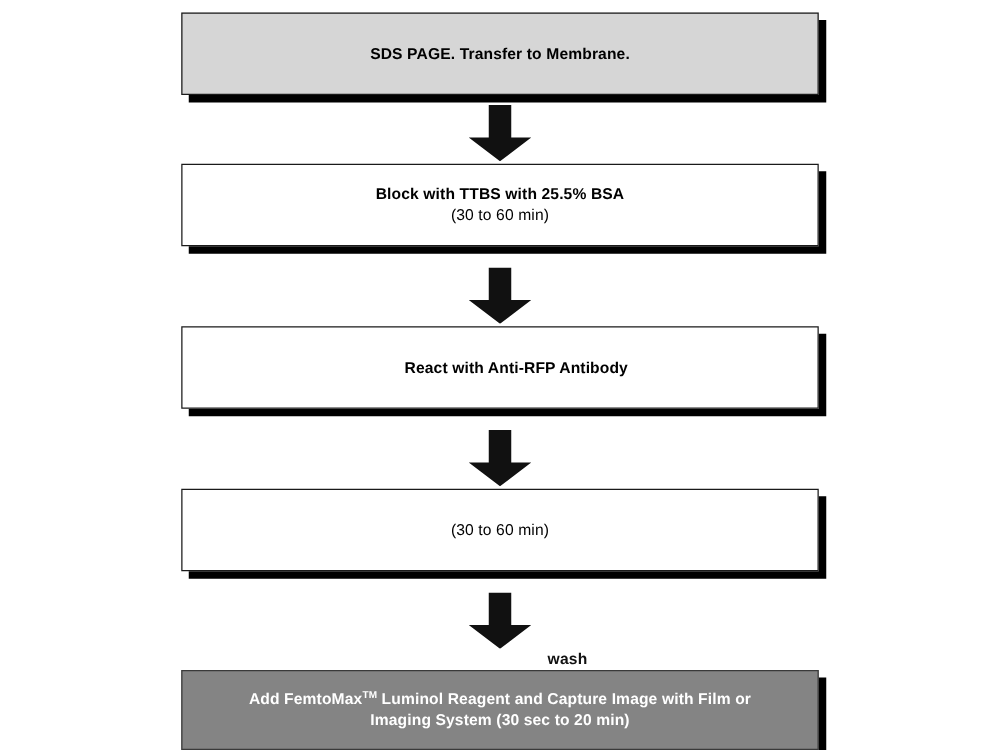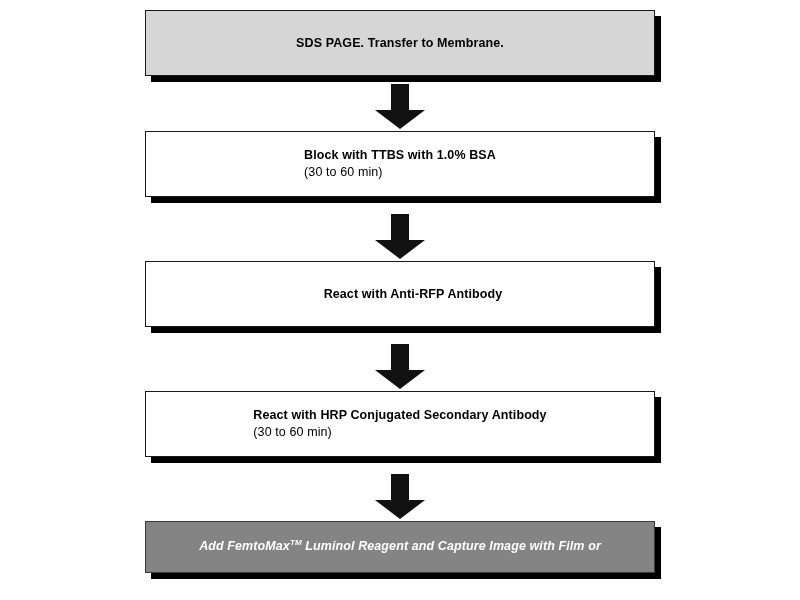--- a/index.html
+++ b/index.html
@@ -26,21 +26,21 @@
   .step-box {
     position: absolute;
     left: 145px;
     width: 510px;
     box-sizing: border-box;
     border: 1px solid #1a1a1a;
     box-shadow: 6px 6px 0 0 #000000;
     display: flex;
     align-items: center;
     justify-content: center;
-    text-align: left;
+    text-align: center;
     padding: 4px 14px;
   }
 
   .step-box.shaded {
     background: #d6d6d6;
     color: #000000;
   }
 
   .step-box.plain {
     background: #ffffff;
@@ -73,21 +73,21 @@
     font-size: 8px;
     vertical-align: super;
     font-weight: bold;
   }
 
   
   #box-sds      { top: 10px;  height: 66px; }
   #box-block    { top: 131px; height: 66px; }
   #box-primary  { top: 261px; height: 66px; padding-left: 40px; }
   #box-secondary{ top: 391px; height: 66px; }
-  #box-detect   { top: 521px; height: 52px; font-style: italic; }
+  #box-detect   { top: 536px; height: 64px; }
 
   
   .arrow {
     position: absolute;
     left: 371px;
     width: 58px;
     height: 45px;
   }
 
   .arrow svg {
@@ -127,21 +127,21 @@
   </div>
 
   <div class="arrow" id="arrow-1">
     <svg viewBox="0 0 58 45" xmlns="http://www.w3.org/2000/svg">
       <polygon points="20,0 38,0 38,26 54,26 29,45 4,26 20,26" fill="#111111"></polygon>
     </svg>
   </div>
 
   <div class="step-box plain" id="box-block">
     <div class="step-text">
-      <div>Block with TTBS with 1.0% BSA</div>
+      <div>Block with TTBS with 25.5% BSA</div>
       <div class="step-sub">(30 to 60 min)</div>
     </div>
   </div>
 
   <div class="arrow" id="arrow-2">
     <svg viewBox="0 0 58 45" xmlns="http://www.w3.org/2000/svg">
       <polygon points="20,0 38,0 38,26 54,26 29,45 4,26 20,26" fill="#111111"></polygon>
     </svg>
   </div>
 
@@ -153,33 +153,33 @@
 
   <div class="arrow" id="arrow-3">
     <svg viewBox="0 0 58 45" xmlns="http://www.w3.org/2000/svg">
       <polygon points="20,0 38,0 38,26 54,26 29,45 4,26 20,26" fill="#111111"></polygon>
     </svg>
   </div>
   <div class="wash-label" id="wash-1">wash</div>
 
   <div class="step-box plain" id="box-secondary">
     <div class="step-text">
-      <div>React with HRP Conjugated Secondary Antibody</div>
       <div class="step-sub">(30 to 60 min)</div>
     </div>
   </div>
 
   <div class="arrow" id="arrow-4">
     <svg viewBox="0 0 58 45" xmlns="http://www.w3.org/2000/svg">
       <polygon points="20,0 38,0 38,26 54,26 29,45 4,26 20,26" fill="#111111"></polygon>
     </svg>
   </div>
   <div class="wash-label" id="wash-2">wash</div>
 
   <div class="step-box dark" id="box-detect">
     <div class="step-text">
       <div>
         <span>Add FemtoMax</span><span class="tm">TM</span><span> Luminol Reagent and Capture Image with Film or</span>
       </div>
+      <div>Imaging System (30 sec to 20 min)</div>
     </div>
   </div>
 
 </div>
 
 </body></html>

